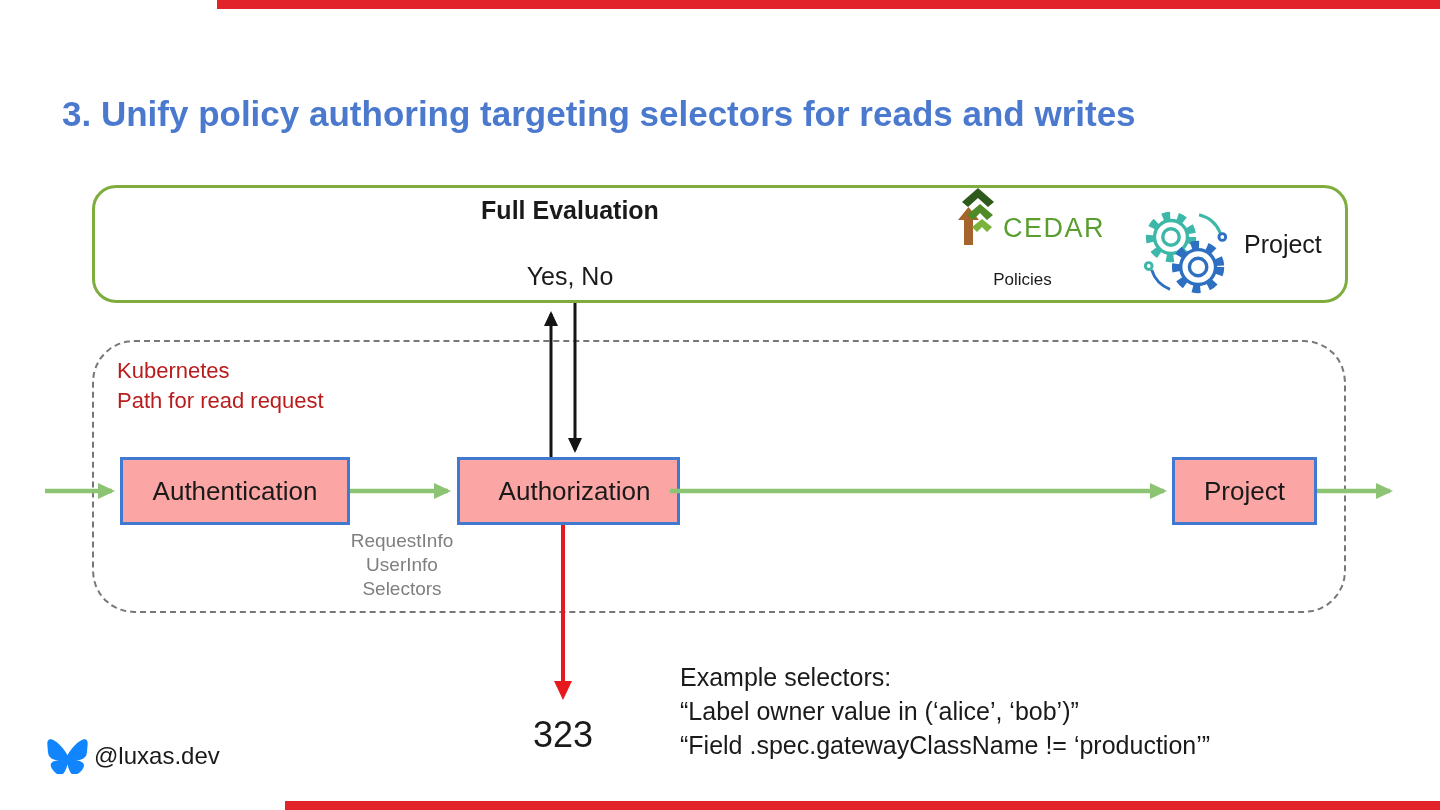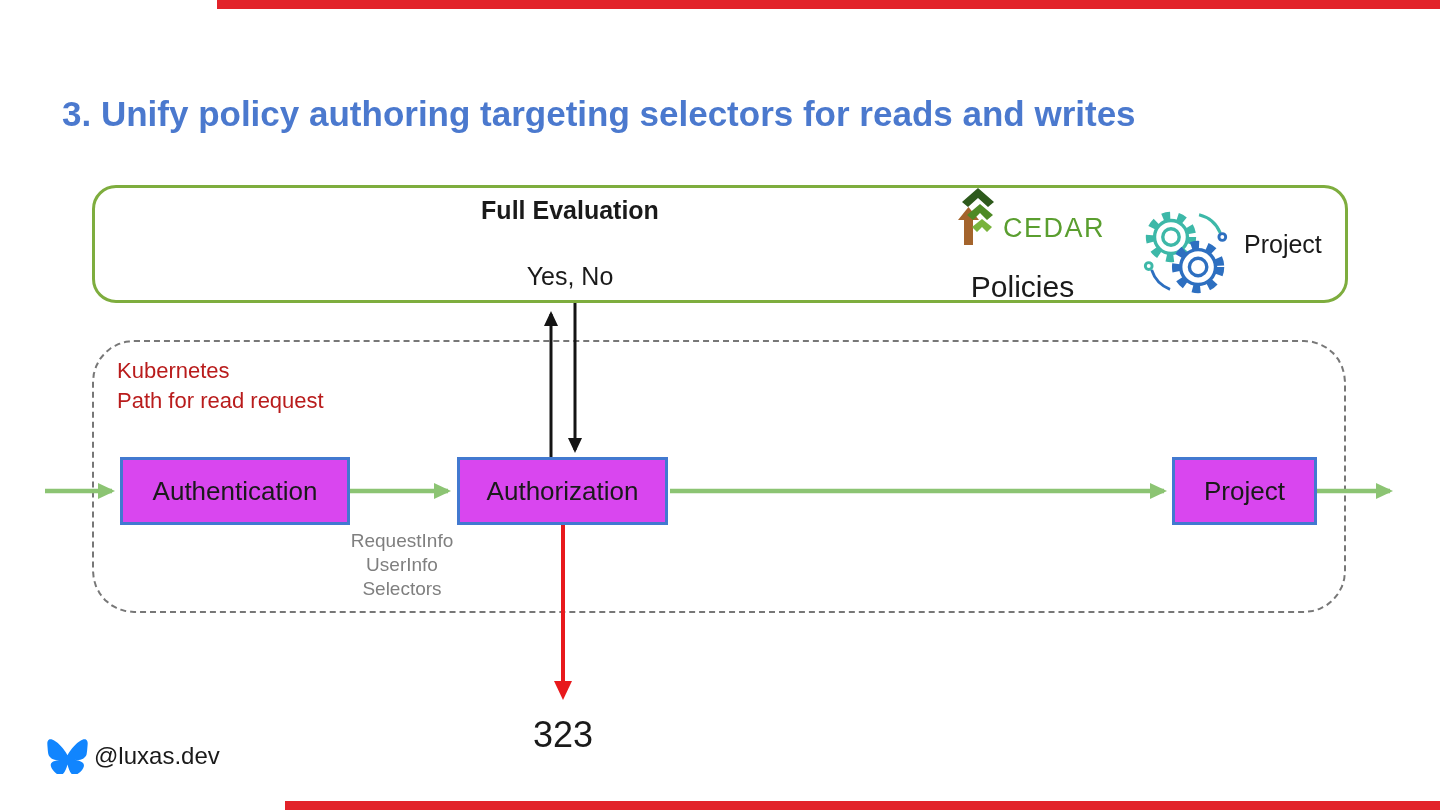--- a/index.html
+++ b/index.html
@@ -19,30 +19,30 @@
     position:absolute;left:92px;top:185px;width:1250px;height:112px;
     border:3px solid #7ead3e;border-radius:24px;background:#fff;
   }
   .k8s-box{
     position:absolute;left:92px;top:340px;width:1250px;height:269px;
     border:2px dashed #777;border-radius:42px;background:transparent;
   }
   .txt-c{text-align:center;}
   .full-eval{left:420px;top:196px;width:300px;font-size:25px;font-weight:bold;}
   .yes-no{left:420px;top:262px;width:300px;font-size:25px;}
-  .policies{left:950px;top:270px;width:145px;font-size:30px;}
+  .policies{left:950px;top:270px;width:145px;font-size:17px;}
   .project{left:1244px;top:230px;font-size:25px;}
   .cedar-word{left:1003px;top:213px;font-size:27px;font-weight:normal;color:#5a9e2f;letter-spacing:1.5px;}
   .k8s-label{left:117px;top:356px;font-size:22px;color:#b91c1c;line-height:30px;}
   .node{
-    position:absolute;top:457px;height:62px;border:3px solid #4279d0;background:#d946ef;
+    position:absolute;top:457px;height:62px;border:3px solid #4279d0;background:#fca5a5;
     display:flex;align-items:center;justify-content:center;font-size:26px;z-index:2;
   }
   .node-auth{left:120px;width:224px;}
-  .node-authz{left:457px;width:205px;}
+  .node-authz{left:457px;width:205px;padding-left:12px;}
   .node-storage{left:1172px;width:139px;}
   .req-details{left:312px;top:529px;width:180px;font-size:19px;line-height:24px;color:#7f7f7f;}
   .deny{left:508px;top:714px;width:110px;font-size:36px;}
   .examples{left:680px;top:660px;width:720px;font-size:25px;line-height:34px;}
   .handle{left:94px;top:742px;font-size:24px;}
   .arrow-layer{position:absolute;left:0;top:0;width:1440px;height:810px;z-index:3;pointer-events:none;}
   .icon-svg{position:absolute;}
 </style>
 </head>
 <body>
@@ -124,19 +124,24 @@
     <line x1="350" y1="491" x2="448" y2="491" stroke="#8cc473" stroke-width="4.5" marker-end="url(#mGreen)"></line>
     <line x1="670" y1="491" x2="1164" y2="491" stroke="#8cc473" stroke-width="4.5" marker-end="url(#mGreen)"></line>
     <line x1="1317" y1="491" x2="1390" y2="491" stroke="#8cc473" stroke-width="4.5" marker-end="url(#mGreen)"></line>
     <line x1="551" y1="457" x2="551" y2="314" stroke="#141414" stroke-width="3" marker-end="url(#mBlack)"></line>
     <line x1="575" y1="303" x2="575" y2="450" stroke="#141414" stroke-width="3" marker-end="url(#mBlack)"></line>
     <line x1="563" y1="525" x2="563" y2="696" stroke="#e8191c" stroke-width="4" marker-end="url(#mRed)"></line>
   </svg>
 
   <div class="abs txt-c deny">323</div>
 
+  <div class="abs examples">
+    <div>Example selectors:</div>
+    <div>“Label owner value in (‘alice’, ‘bob’)”</div>
+    <div>“Field .spec.gatewayClassName != ‘production’”</div>
+  </div>
 
   <svg class="icon-svg" style="left:47px;top:737px;" width="41" height="37" viewBox="0 0 24 22">
     <path fill="#1185FE" d="M12 10.8c-1.087-2.114-4.046-6.053-6.798-7.995C2.566.944 1.561 1.266.902 1.565.139 1.908 0 3.08 0 3.768c0 .69.378 5.65.624 6.479.815 2.736 3.713 3.66 6.383 3.364.136-.02.275-.039.415-.056-.138.022-.276.04-.415.056-3.912.58-7.387 2.005-2.83 7.078 5.013 5.19 6.87-1.113 7.823-4.308.953 3.195 2.05 9.271 7.733 4.308 4.267-4.308 1.172-6.498-2.74-7.078a8.741 8.741 0 0 1-.415-.056c.14.017.279.036.415.056 2.67.297 5.568-.628 6.383-3.364.246-.828.624-5.79.624-6.478 0-.69-.139-1.861-.902-2.206-.659-.298-1.664-.62-4.3 1.24C16.046 4.748 13.087 8.687 12 10.8Z"></path>
   </svg>
   <div class="abs handle">@luxas.dev</div>
 
 </div>
 
 </body></html>

